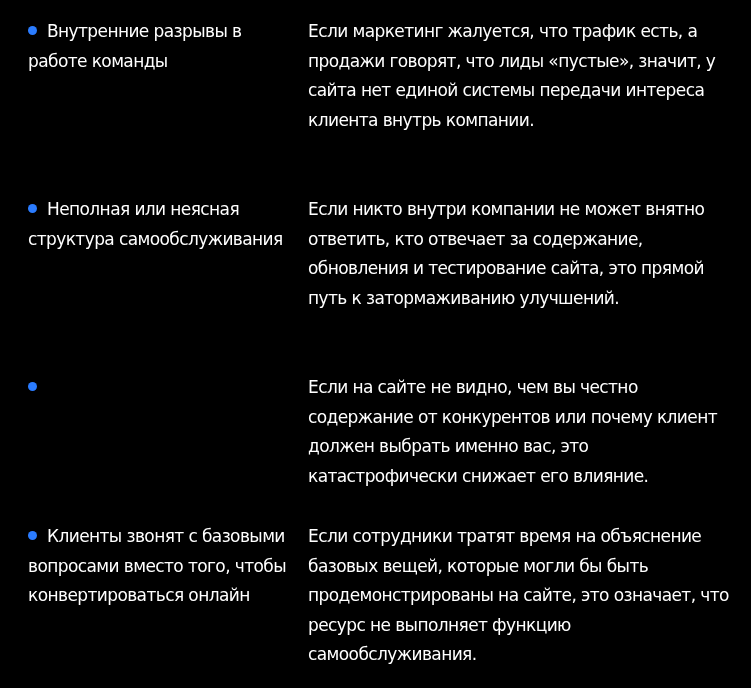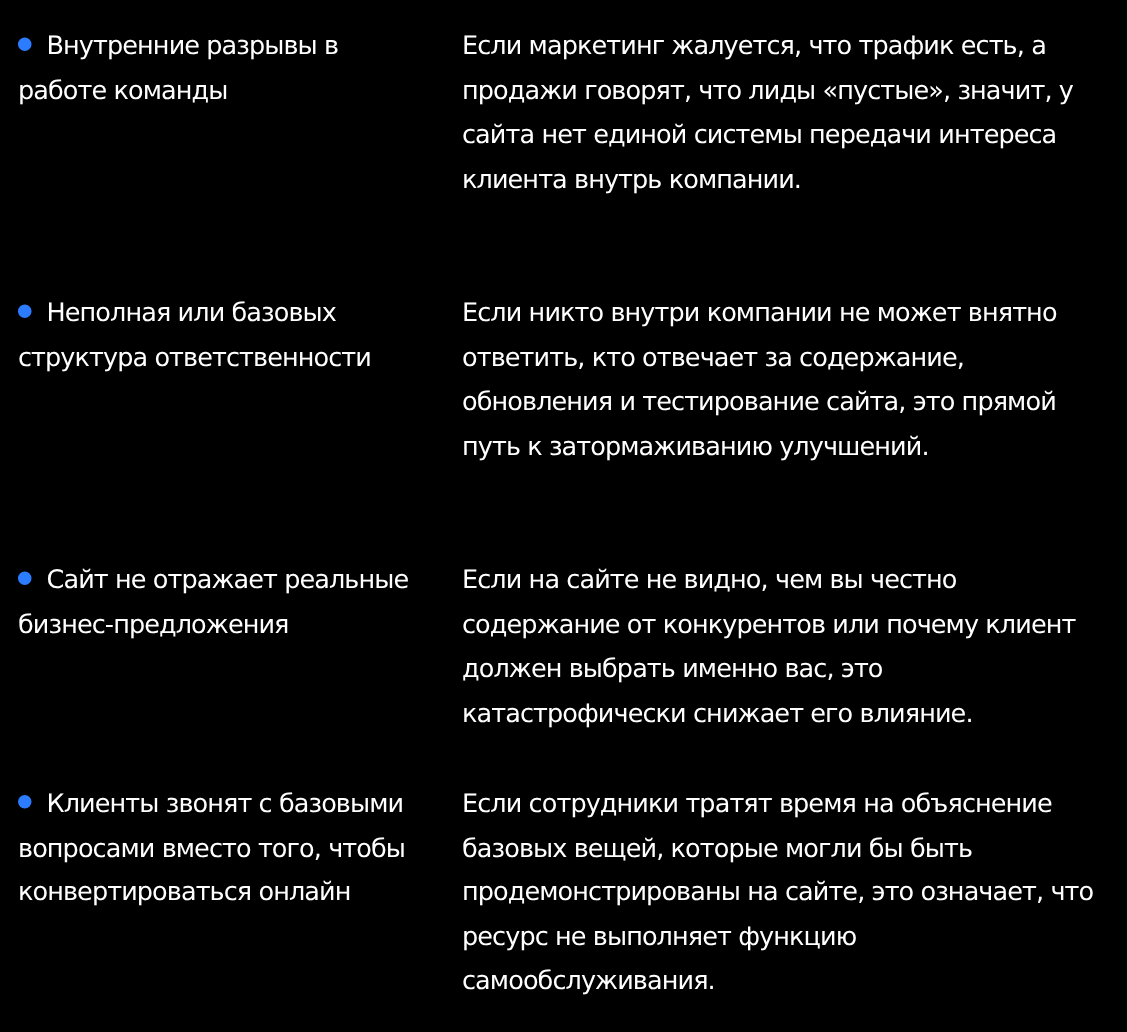--- a/index.html
+++ b/index.html
@@ -21,21 +21,21 @@
       width: 751px;
       height: 688px;
     }
     .row {
       position: absolute;
       left: 0;
       width: 751px;
     }
     .term {
       position: absolute;
-      left: 12px;
+      left: 28px;
       width: 270px;
       margin: 0;
       letter-spacing: -0.6px;
     }
     .desc {
       position: absolute;
       left: 308px;
       width: 430px;
       margin: 0;
       letter-spacing: -0.6px;
@@ -54,26 +54,26 @@
 <body>
 
 <div class="table">
 
   <div class="row" style="top:17px;">
     <p class="term"><span class="bullet"></span><span>Внутренние разрывы в работе команды</span></p>
     <p class="desc">Если маркетинг жалуется, что трафик есть, а продажи говорят, что лиды «пустые», значит, у сайта нет единой системы передачи интереса клиента внутрь компании.</p>
   </div>
 
   <div class="row" style="top:195px;">
-    <p class="term"><span class="bullet"></span><span>Неполная или базовых структура ответственности</span></p>
+    <p class="term"><span class="bullet"></span><span>Неполная или неясная структура самообслуживания</span></p>
     <p class="desc">Если никто внутри компании не может внятно ответить, кто отвечает за содержание, обновления и тестирование сайта, это прямой путь к затормаживанию улучшений.</p>
   </div>
 
   <div class="row" style="top:373px;">
-    <p class="term"><span class="bullet"></span><span>Сайт не отражает реальные бизнес-предложения</span></p>
+    <p class="term"><span class="bullet"></span></p>
     <p class="desc">Если на сайте не видно, чем вы честно содержание от конкурентов или почему клиент должен выбрать именно вас, это катастрофически снижает его влияние.</p>
   </div>
 
   <div class="row" style="top:522px;">
     <p class="term"><span class="bullet"></span><span>Клиенты звонят с базовыми вопросами вместо того, чтобы конвертироваться онлайн</span></p>
     <p class="desc">Если сотрудники тратят время на объяснение базовых вещей, которые могли бы быть продемонстрированы на сайте, это означает, что ресурс не выполняет функцию самообслуживания.</p>
   </div>
 
 </div>
 

